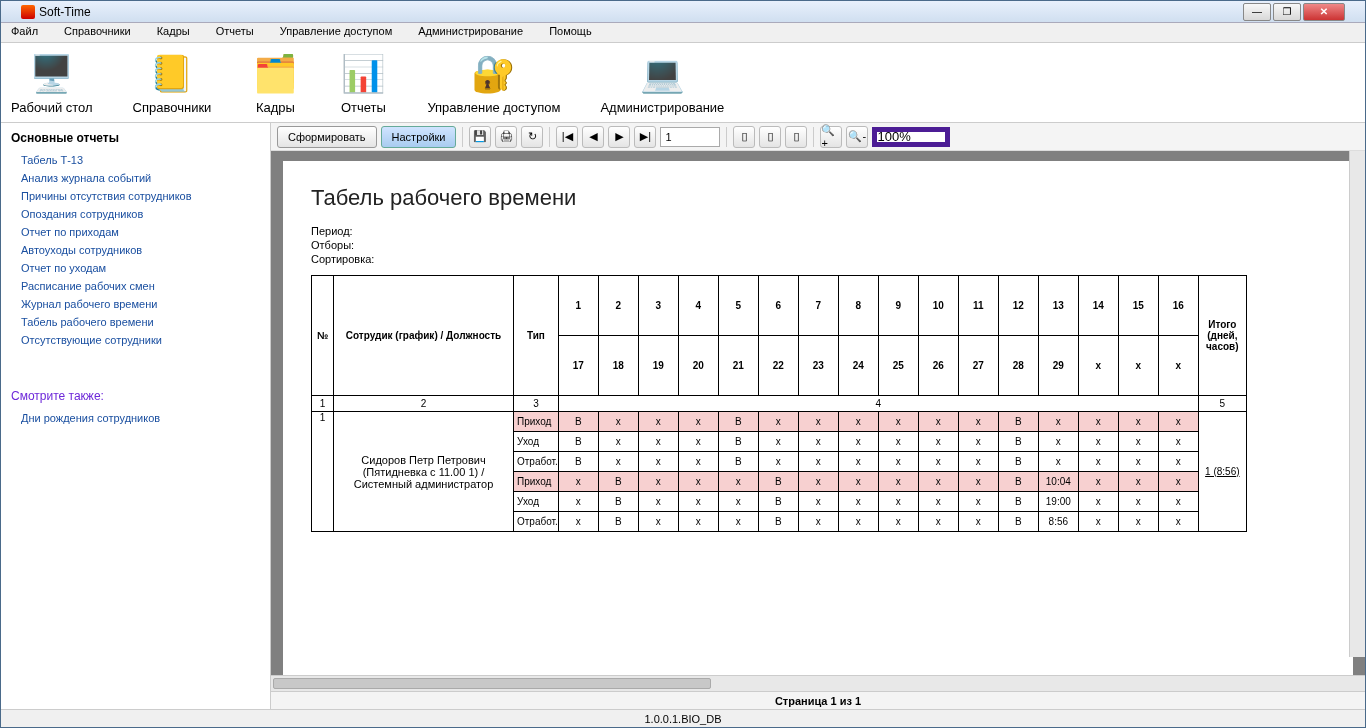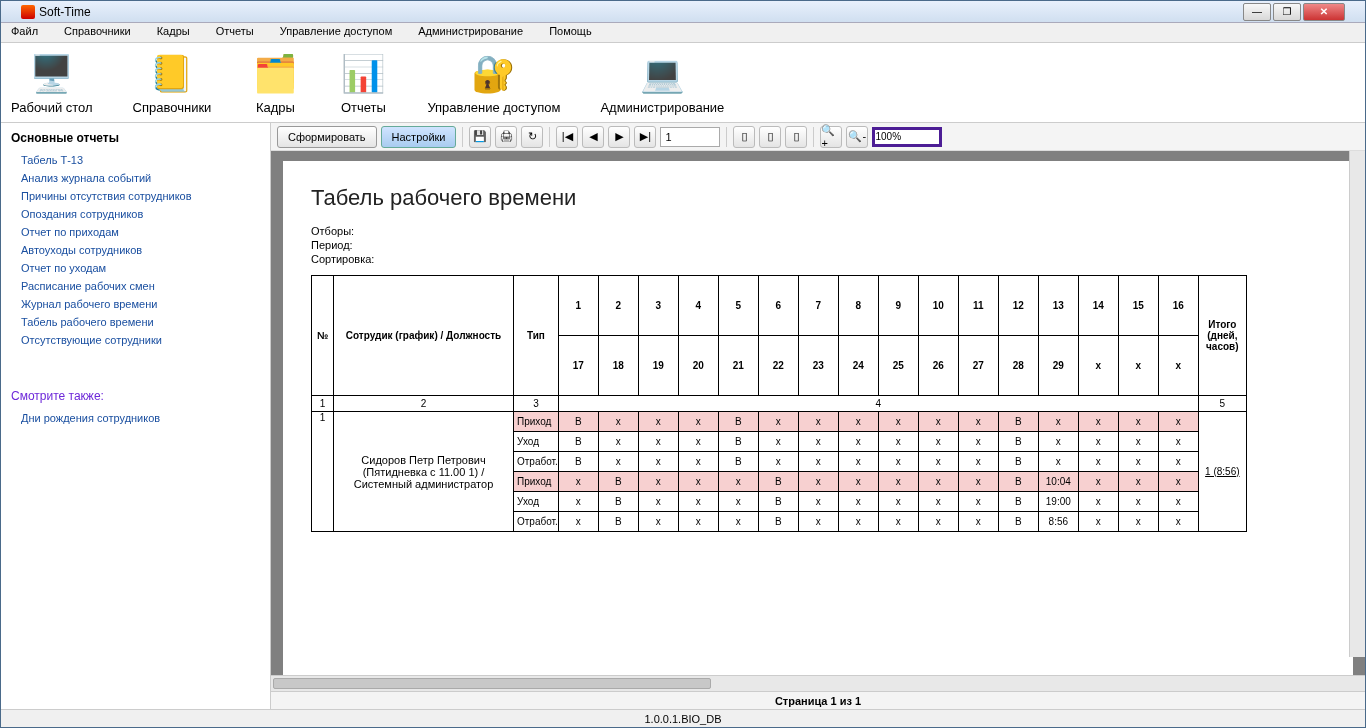--- a/index.html
+++ b/index.html
@@ -22,21 +22,21 @@
 .side-h { font-weight: bold; font-size: 12px; margin-bottom: 6px; }
 .side-link { color: #1a4fa0; padding: 3px 2px 3px 10px; cursor: pointer; }
 .side-spacer { height: 40px; }
 .main { flex: 1; display: flex; flex-direction: column; min-width: 0; }
 .report-tb { height: 28px; display: flex; align-items: center; padding: 2px 6px; gap: 4px; background: #f4f4f4; border-bottom: 1px solid #ddd; }
 .btn { height: 22px; padding: 0 10px; background: linear-gradient(#fff, #e4e4e4); border: 1px solid #999; border-radius: 3px; cursor: pointer; display: flex; align-items: center; font-size: 11px; }
 .btn.active { background: linear-gradient(#d0e4ff, #a8ccf0); border-color: #6a9; }
 .ibtn { width: 22px; height: 22px; background: linear-gradient(#fff, #e4e4e4); border: 1px solid #bbb; border-radius: 3px; display: flex; align-items: center; justify-content: center; cursor: pointer; font-size: 11px; }
 .sep { width: 1px; height: 20px; background: #ccc; margin: 0 2px; }
 .page-input { width: 60px; height: 20px; border: 1px solid #aaa; padding: 0 4px; font-size: 11px; }
-.zoom-sel { width: 70px; height: 20px; border: 3px solid #4c1d95; font-size: 10px; }
+.zoom-sel { width: 78px; height: 20px; border: 5px solid #4c1d95; font-size: 13px; }
 .report-view { flex: 1; background: #808080; padding: 10px 12px 0 12px; overflow: hidden; position: relative; }
 .page { background: #fff; width: 100%; height: 100%; padding: 24px 28px; position: relative; overflow: hidden; }
 .rpt-title { font-size: 22px; color: #222; margin-bottom: 14px; font-weight: 400; }
 .meta-row { font-size: 11px; margin: 2px 0; }
 table.timesheet { border-collapse: collapse; margin-top: 10px; font-size: 10px; }
 table.timesheet th, table.timesheet td { border: 1px solid #000; padding: 0; text-align: center; }
 .hdr th { height: 60px; }
 .num-col { width: 22px; }
 .emp-col { width: 180px; text-align: center; padding: 2px 4px; }
 .typ-col { width: 44px; }
@@ -150,22 +150,22 @@
         <div class="ibtn">▯</div>
         <div class="sep"></div>
         <div class="ibtn">🔍+</div>
         <div class="ibtn">🔍-</div>
         <input class="zoom-sel" value="100%" style="">
       </div>
 
       <div class="report-view">
         <div class="page">
           <div class="rpt-title">Табель рабочего времени</div>
+          <div class="meta-row">Период:</div>
           <div class="meta-row">Отборы:</div>
-          <div class="meta-row">Период:</div>
           <div class="meta-row">Сортировка:</div>
 
           <table class="timesheet" id="ts">
               <tbody>
                 <tr class="hdr">
                   <th rowspan="2" class="num-col">№</th>
                   <th rowspan="2" class="emp-col">Сотрудик (график) / Должность</th>
                   <th rowspan="2" class="typ-col">Тип</th>
                   <th class="day-col">1</th>
                   <th class="day-col">2</th>

